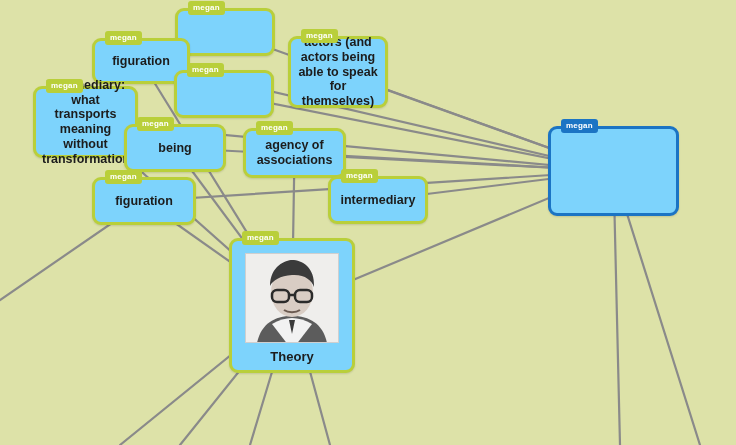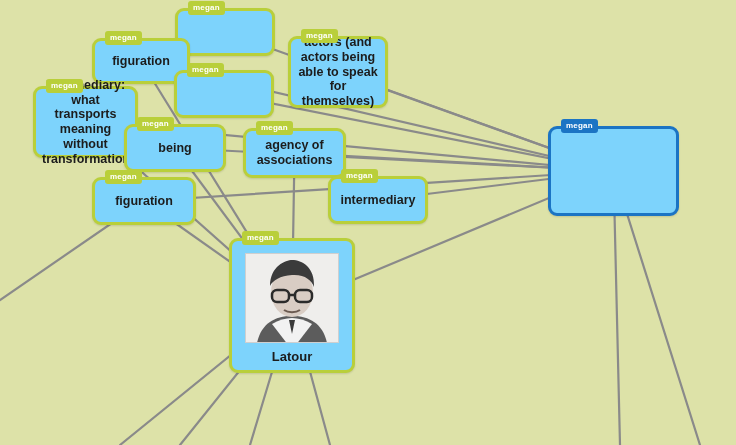--- a/index.html
+++ b/index.html
@@ -165,16 +165,16 @@
             <path d="M26 70 L46 96 L66 70 C60 66 52 64 46 64 C40 64 32 66 26 70 Z" fill="#f2f2f2"></path>
             <path d="M43 66 L46 80 L49 66 Z" fill="#3a3a3a"></path>
             <ellipse cx="46" cy="38" rx="21" ry="25" fill="#d9cdc4"></ellipse>
             <path d="M24 32 C24 12 40 6 46 6 C56 6 69 13 68 33 C66 26 58 20 46 21 C34 22 27 26 24 32 Z" fill="#3b3b3b"></path>
             <rect x="26" y="36" width="17" height="12" rx="5" fill="none" stroke="#2b2b2b" stroke-width="2.5"></rect>
             <rect x="49" y="36" width="17" height="12" rx="5" fill="none" stroke="#2b2b2b" stroke-width="2.5"></rect>
             <line x1="43" y1="41" x2="49" y2="41" stroke="#2b2b2b" stroke-width="2.5"></line>
             <path d="M38 56 C42 59 50 59 54 56" stroke="#6b5a50" stroke-width="2" fill="none"></path>
           </svg>
         </div>
-        <span class="label">Latour</span>
+        <span class="label">Theory</span>
       </div>
     </div>
 </div>
 
 </body></html>

